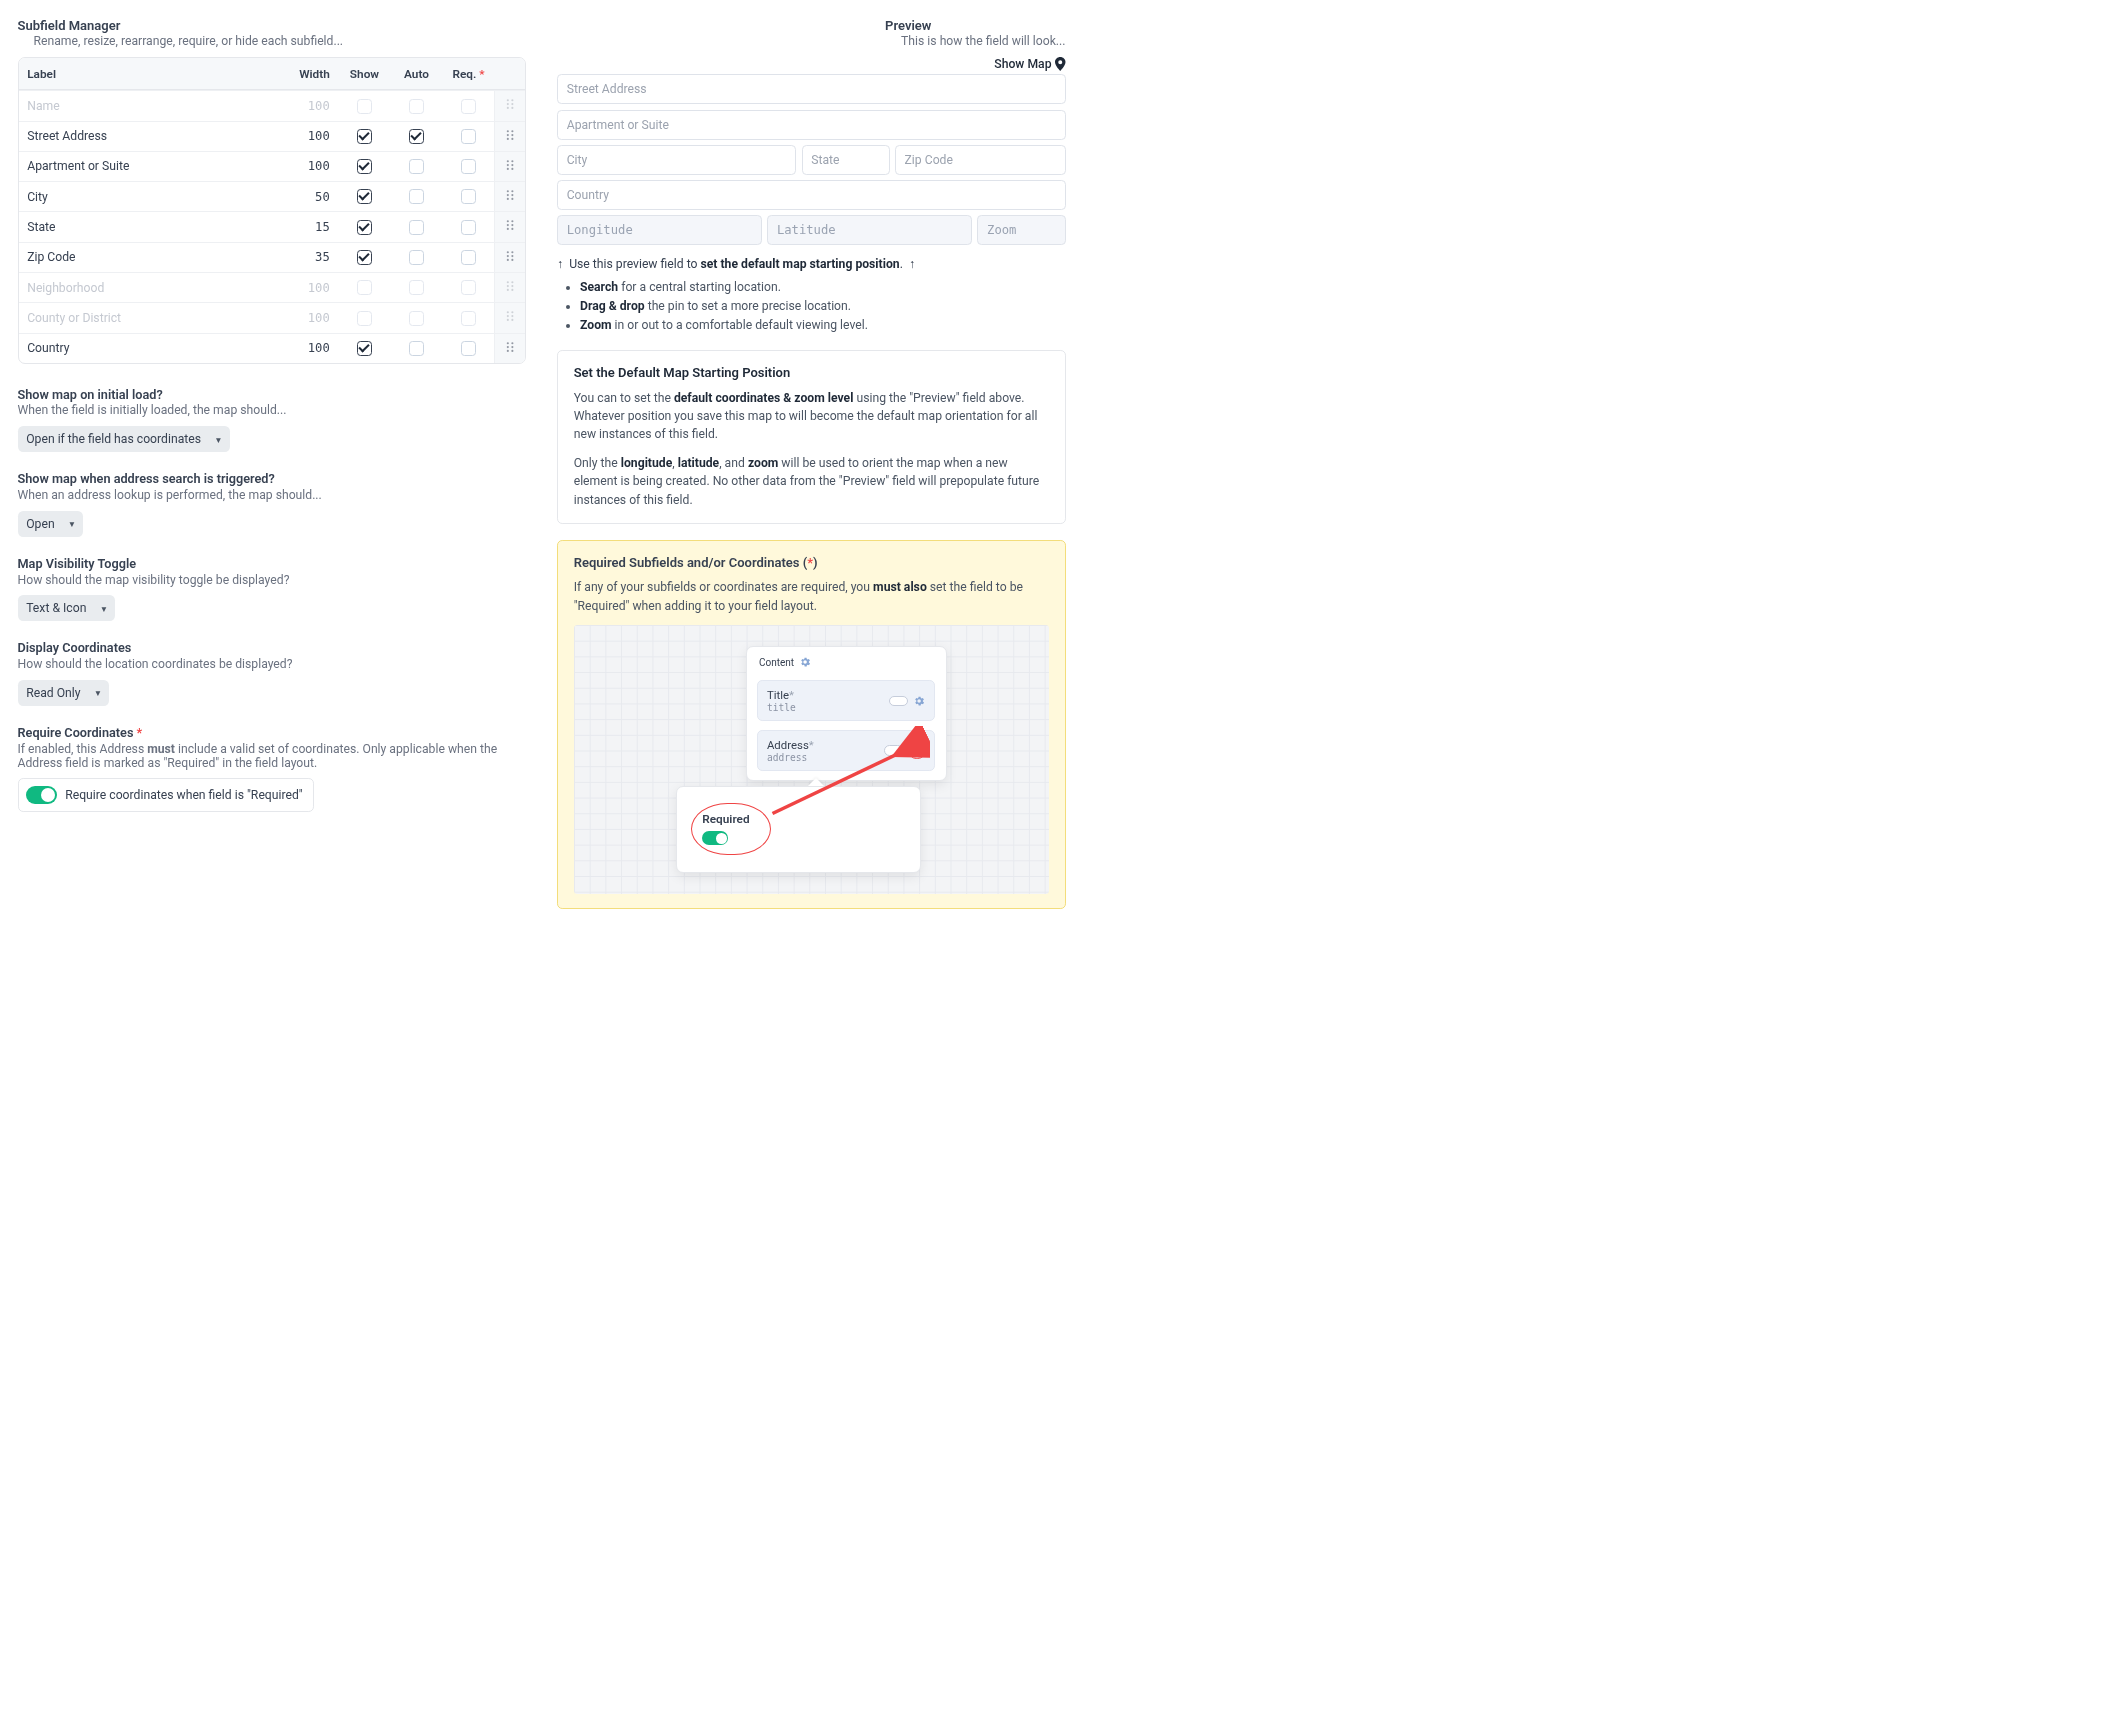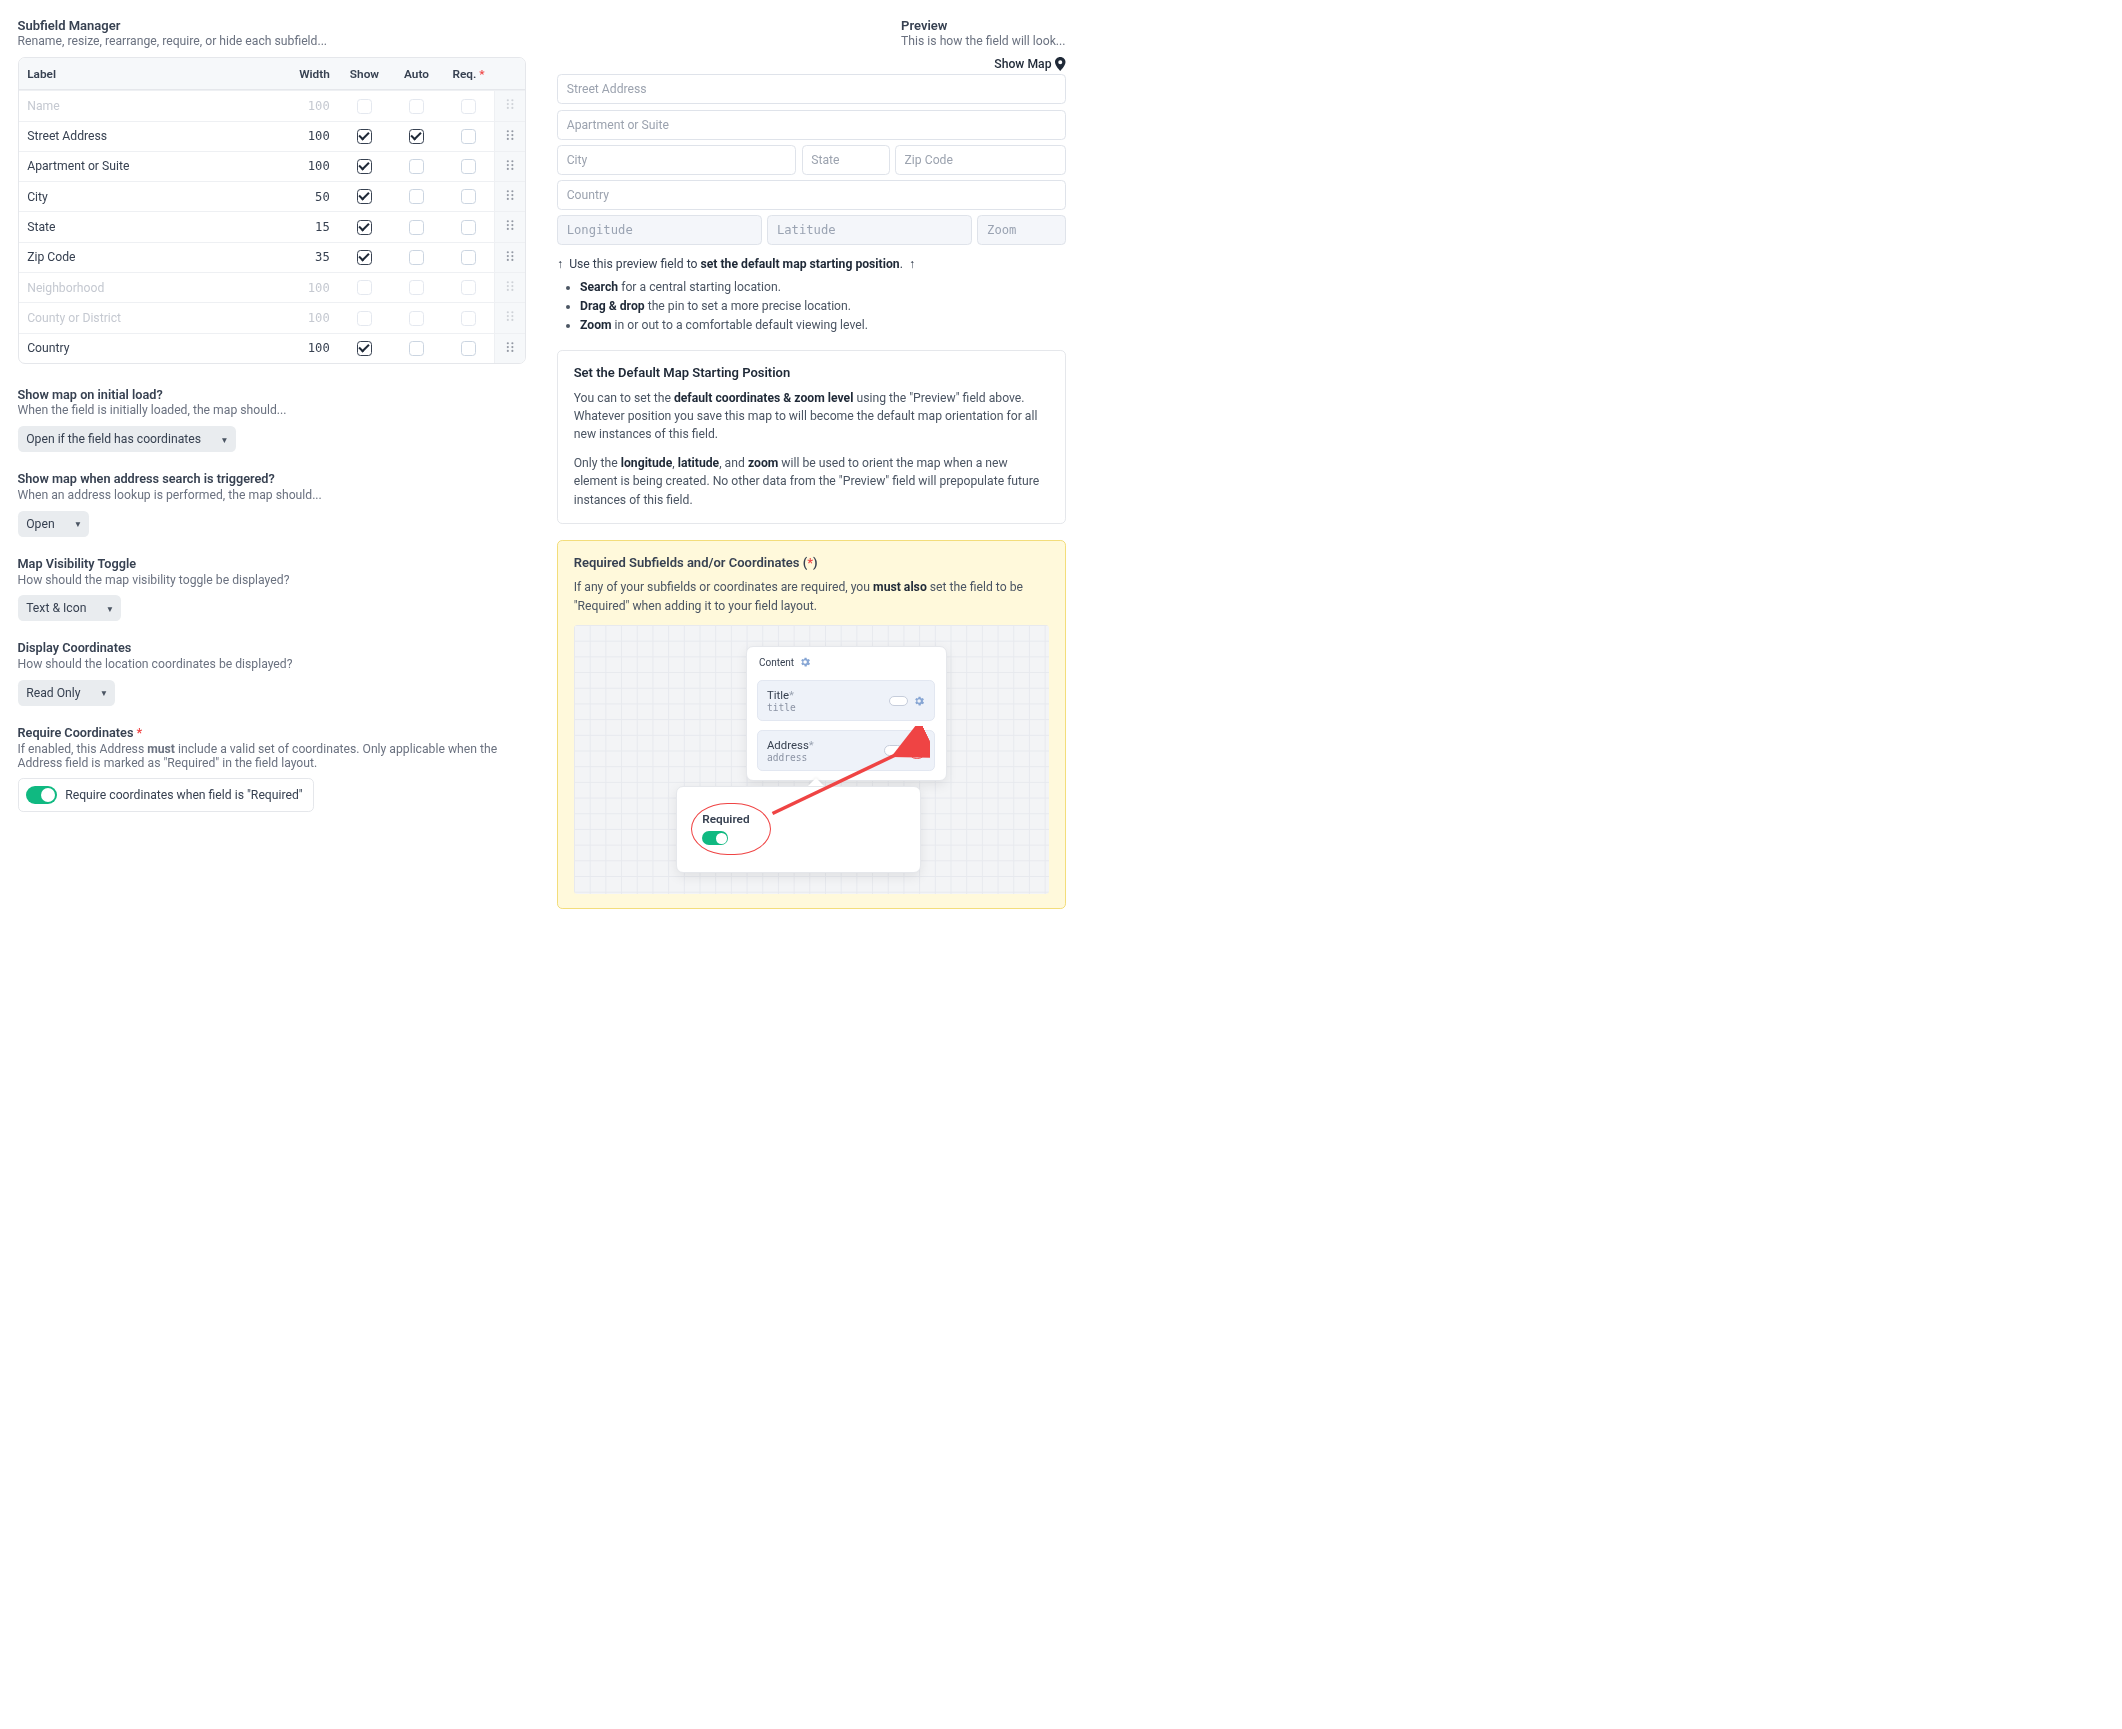--- a/index.html
+++ b/index.html
@@ -19,20 +19,21 @@
   .section-title {
     font-weight: 600;
     color: #374151;
     font-size: 13px;
     margin-bottom: 1.7px;
   }
   .section-sub {
     color: #6b7280;
     font-size: 12.2px;
     margin-bottom: 8.7px;
+    margin-left: 16px;
   }
   
   .subfield-table {
     width: 100%;
     border: 0.9px solid #e5e7eb;
     border-radius: 7px;
     border-collapse: separate;
     border-spacing: 0;
     overflow: hidden;
     margin-bottom: 23px;
@@ -86,21 +87,21 @@
   }
   .drag-cell svg { opacity:.7; }
   tr.dim .drag-cell svg { opacity:.28; }
   .asterisk { color:#ef4444; }
 
   
   .setting { margin-bottom: 19px; }
   .setting-title { font-weight:600; font-size:12.7px; color:#374151; margin-bottom:1.7px; }
   .setting-sub { color:#6b7280; font-size:12.2px; margin-bottom:8.7px; }
   .select-like {
-    display:inline-flex; align-items:center; gap:21px;
+    display:inline-flex; align-items:center; gap:15px;
     background:#e9ecef;
     border-radius:5.2px;
     padding:6.1px 8.7px;
     font-size:12.2px;
     color:#374151;
     cursor:pointer;
   }
   .select-like .chevron { font-size:9.6px; color:#4b5563; }
 
   

